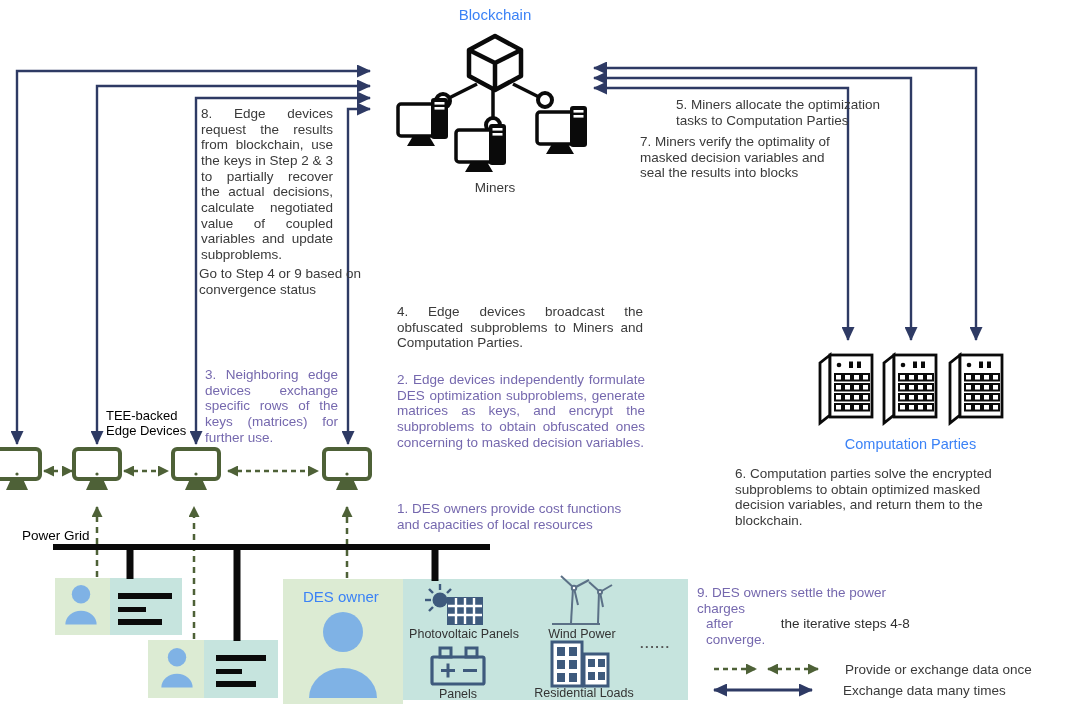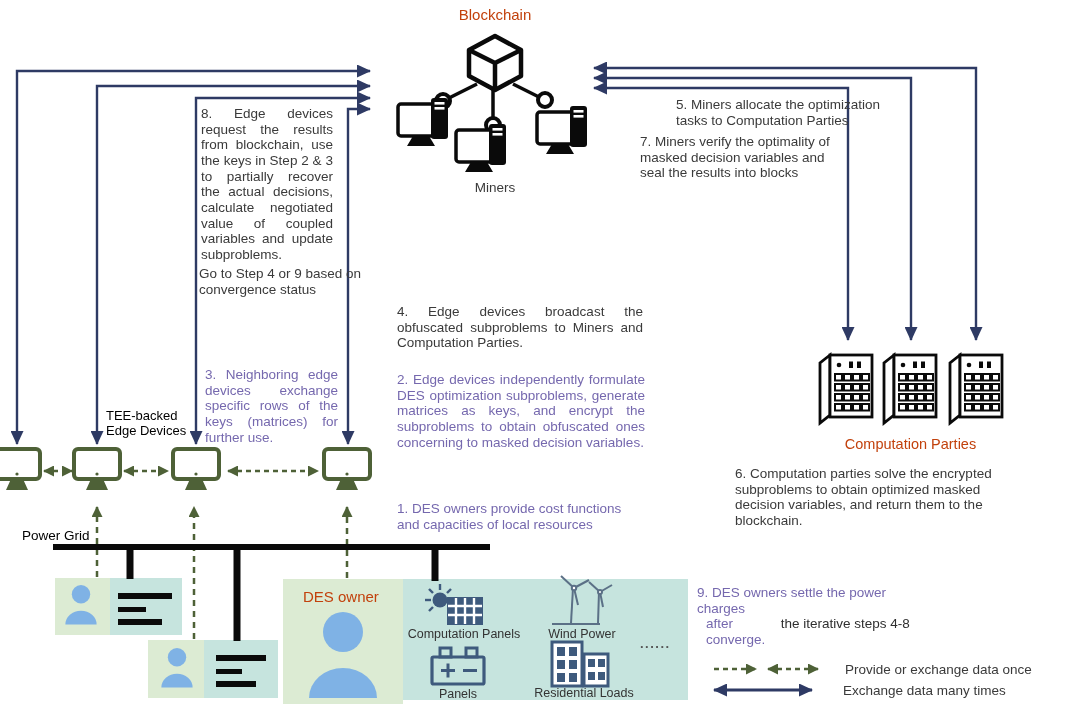--- a/index.html
+++ b/index.html
@@ -11,21 +11,21 @@
   .purple{color:#7568ae;}
   .gray{color:#000000;}
   .dark{color:#2f2f2f;margin-left:44px;}
   .center{text-align:center;}
   .prewrap{white-space:pre-line;}
   .box{position:absolute;z-index:0;}
   .bg-green{background:#dcebd3;}
   .bg-teal{background:#c6e4de;}
   svg.layer{position:absolute;left:0;top:0;z-index:1;}
   .t2{z-index:2;}
-  .title{font-size:15px;color:#c2410c;}
+  .title{font-size:15px;color:#3b82f6;}
   .lbl{font-size:12.5px;color:#333;}
   .ell{font-size:13px;letter-spacing:1.5px;color:#555;font-weight:bold;}
 </style>
 </head>
 <body>
 
 <div id="canvas">
 
   <div class="box bg-green" style="left:55px;top:578px;width:55px;height:57px;"></div>
   <div class="box bg-teal" style="left:110px;top:578px;width:72px;height:57px;"></div>
@@ -325,21 +325,21 @@
 Edge Devices</div>
 
   <div class="abs t2 txt purple" style="left:397px;top:501px;width:245px;">1. DES owners provide cost functions and capacities of local resources</div>
 
   <div class="abs t2 title center" style="left:828px;top:436px;width:165px;font-size:14.5px;">Computation Parties</div>
   <div class="abs t2 txt" style="left:735px;top:466px;width:258px;">6. Computation parties solve the encrypted subproblems to obtain optimized masked decision variables, and return them to the blockchain.</div>
 
   <div class="abs t2 txt gray" style="left:22px;top:528px;width:80px;">Power Grid</div>
   <div class="abs t2 title" style="left:303px;top:588px;width:95px;">DES owner</div>
 
-  <div class="abs t2 lbl center" style="left:398px;top:627px;width:132px;">Computation Panels</div>
+  <div class="abs t2 lbl center" style="left:398px;top:627px;width:132px;">Photovoltaic Panels</div>
   <div class="abs t2 lbl center" style="left:542px;top:627px;width:80px;">Wind Power</div>
   <div class="abs t2 lbl center" style="left:424px;top:687px;width:68px;">Panels</div>
   <div class="abs t2 lbl center" style="left:526px;top:686px;width:116px;">Residential Loads</div>
   <div class="abs t2 ell" style="left:640px;top:636px;width:40px;">......</div>
 
   <div class="abs t2 txt" style="left:697px;top:585px;width:240px;">
     <span class="purple">9. DES owners settle the power charges</span><br>
     <span style="display:inline-block;margin-left:9px;">
       <span class="purple">after</span><span class="dark"> the iterative steps 4-8 </span><span class="purple">converge.</span>
     </span>

